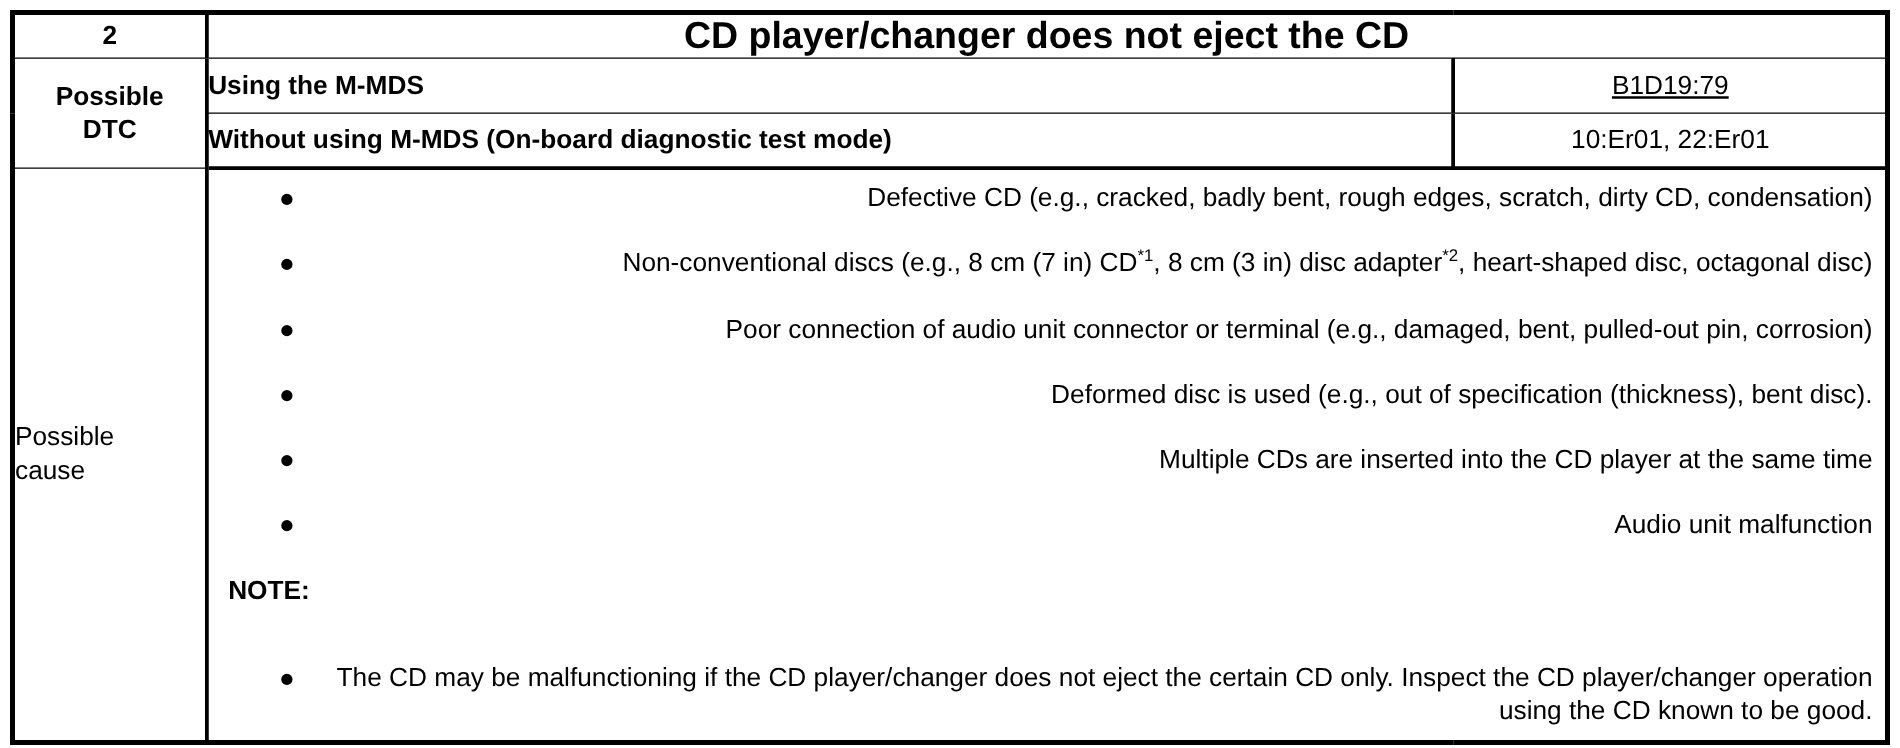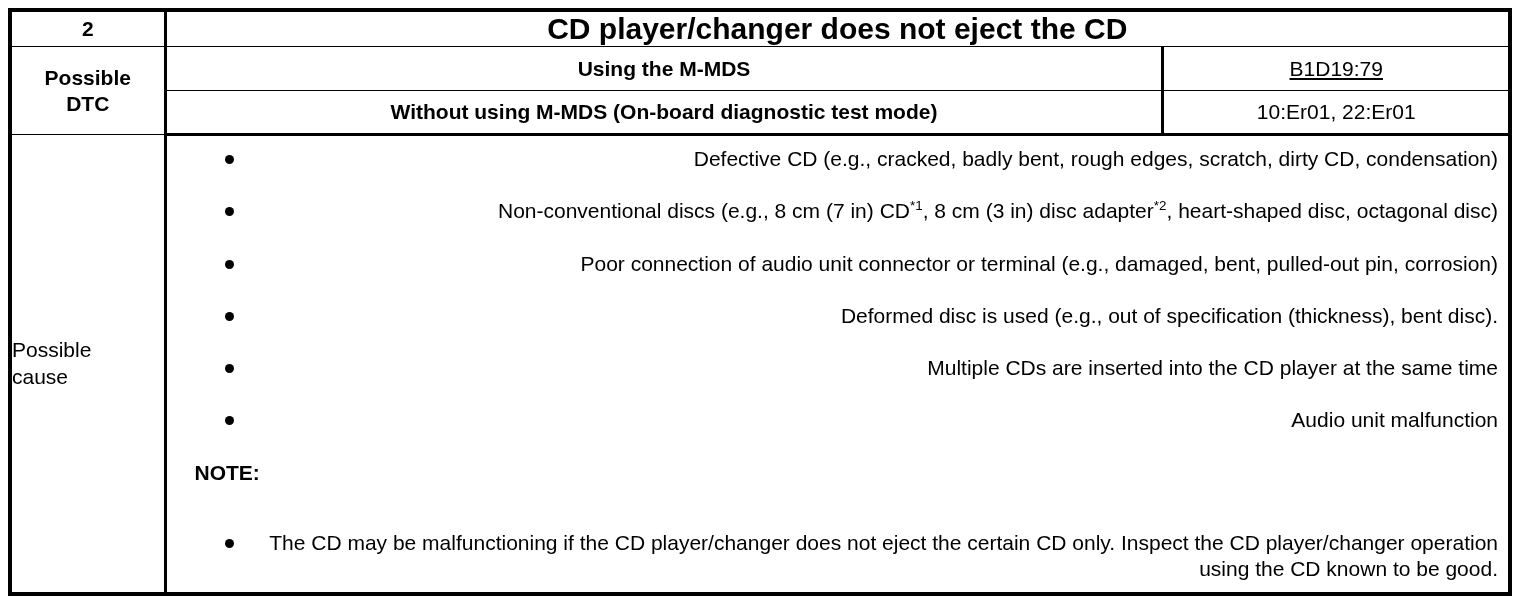--- a/index.html
+++ b/index.html
@@ -63,21 +63,21 @@
   }
 
   .cell-rowlabel {
     text-align: center;
     font-weight: bold;
     font-size: 21px;
     line-height: 1.2;
   }
 
   .cell-subrow {
-    text-align: center;
+    text-align: left;
     font-weight: bold;
     font-size: 21px;
     height: 44px;
   }
 
   .cell-code {
     text-align: center;
     font-weight: normal;
     font-size: 21px;
   }
@@ -125,21 +125,21 @@
     top: 9px;
     width: 9px;
     height: 9px;
     background: #000000;
     border-radius: 50%;
   }
 
   .note-heading {
     font-weight: bold;
     font-size: 21px;
-    margin: 4px 0 20px 16px;
+    margin: 4px 0 20px 4px;
     padding-left: 2px;
   }
 
   ul.bullets.note-bullets li {
     margin-bottom: 4px;
     margin-top: 44px;
   }
 
   sup {
     font-size: 0.64em;

